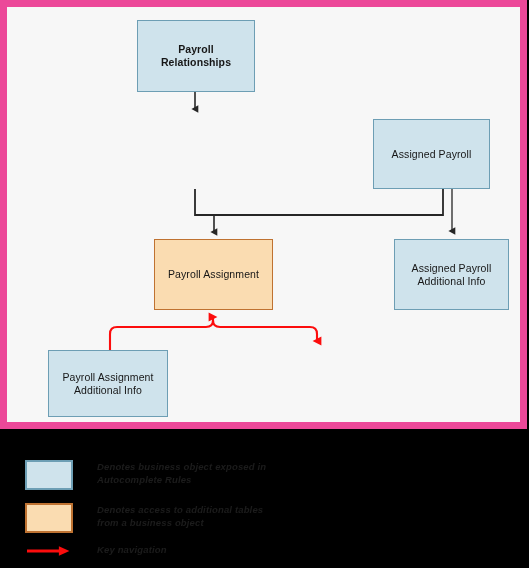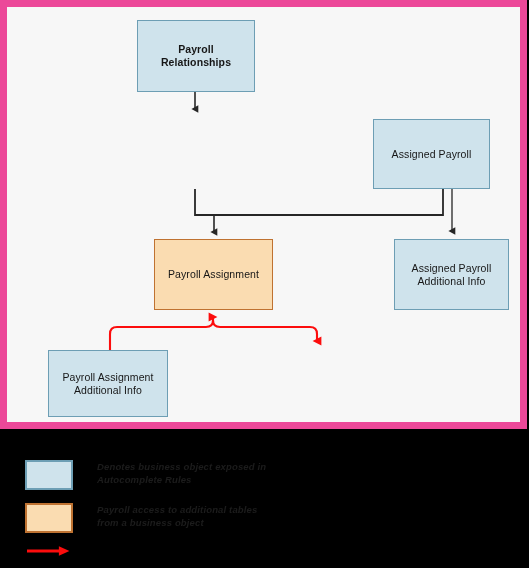--- a/index.html
+++ b/index.html
@@ -161,26 +161,27 @@
 
   </div>
 
   <div id="legend">
 
     <div class="swatch blue" style="left:25px; top:31px;"></div>
     <div class="legend-text" style="left: 97px; top: 31px; width: 300px; white-space: pre-line;">Denotes business object exposed in
 Autocomplete Rules</div>
 
     <div class="swatch orange" style="left:25px; top:74px;"></div>
-    <div class="legend-text" style="left: 97px; top: 74px; width: 300px; white-space: pre-line;">Payroll access to additional tables
+    <div class="legend-text" style="left: 97px; top: 74px; width: 300px; white-space: pre-line;">Denotes access to additional tables
 from a business object</div>
 
     <svg id="legend-arrow" viewBox="0 0 50 16" style="left:26px; top:114px;">
       <defs>
         <marker id="legend-arrow-head" markerWidth="12" markerHeight="11" refX="5.6" refY="5.0" orient="auto" markerUnits="userSpaceOnUse">
           <path d="M0.5,0.2 L11.0,5.0 L0.5,9.8 Z" fill="#fc0d0d"></path>
         </marker>
       </defs>
       <path d="M1,8 L38,8" fill="none" stroke="#fc0d0d" stroke-width="3" marker-end="url(#legend-arrow-head)"></path>
     </svg>
+    <div class="legend-text" style="left: 97px; top: 114px; width: 300px; white-space: pre-line;">Key navigation</div>
   </div>
 
 </div>
 
 </body></html>

